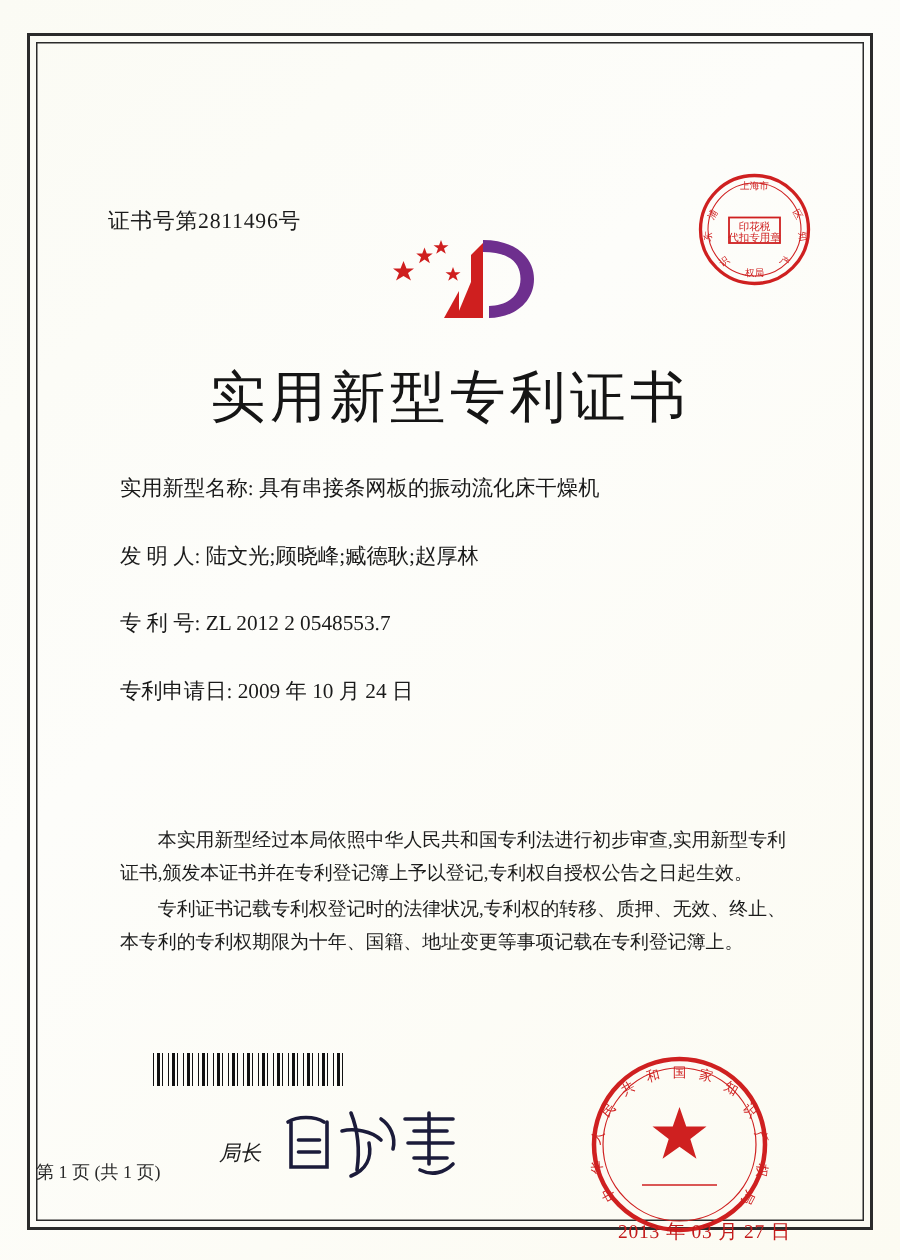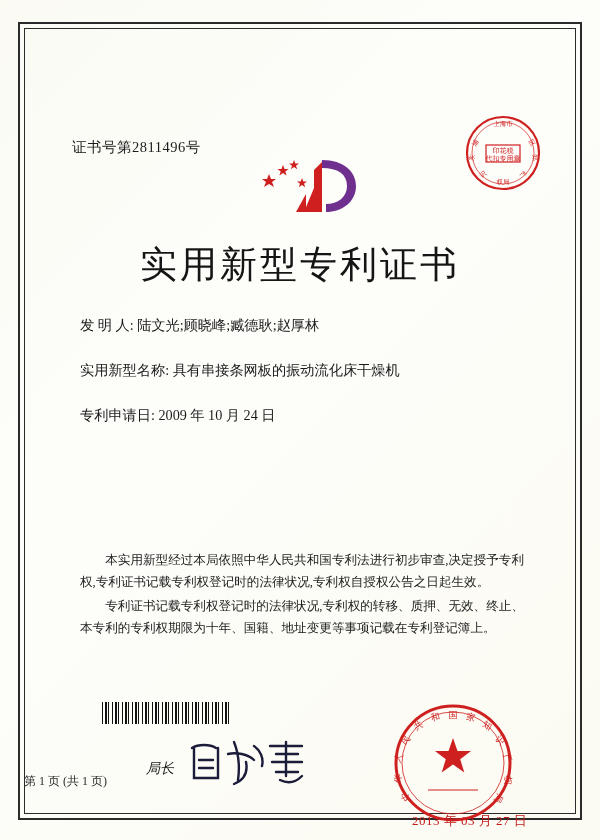--- a/index.html
+++ b/index.html
@@ -231,35 +231,39 @@
           <text x="58" y="62" text-anchor="middle" transform="rotate(35 58 62)">产</text>
           <text x="39" y="70" text-anchor="middle">权局</text>
         </g>
       </svg>
     </div>
 
     <div class="main-title">实用新型专利证书</div>
 
     <div class="fields">
       <div class="field-row">
+        <span class="field-label">实用新型名称:</span>
+        <span class="field-value">具有串接条网板的振动流化床干燥机</span>
+      </div>
+      <div class="field-row">
         <span class="field-label">发 明 人:</span>
         <span class="field-value">陆文光;顾晓峰;臧德耿;赵厚林</span>
       </div>
       <div class="field-row">
-        <span class="field-label">实用新型名称:</span>
-        <span class="field-value">具有串接条网板的振动流化床干燥机</span>
+        <span class="field-label">专 利 号:</span>
+        <span class="field-value">ZL 2012 2 0548553.7</span>
       </div>
       <div class="field-row">
         <span class="field-label">专利申请日:</span>
         <span class="field-value">2009 年 10 月 24 日</span>
       </div>
     </div>
 
     <div class="body-text">
-      <p>本实用新型经过本局依照中华人民共和国专利法进行初步审查,决定授予专利权,专利证书记载专利权登记时的法律状况,专利权自授权公告之日起生效。</p>
+      <p>本实用新型经过本局依照中华人民共和国专利法进行初步审查,实用新型专利证书,颁发本证书并在专利登记簿上予以登记,专利权自授权公告之日起生效。</p>
       <p>专利证书记载专利权登记时的法律状况,专利权的转移、质押、无效、终止、本专利的专利权期限为十年、国籍、地址变更等事项记载在专利登记簿上。</p>
     </div>
 
     <div class="barcode"></div>
 
     <div class="sign-label">局长</div>
 
     <div class="signature">
       <svg width="130" height="62" viewBox="0 0 130 62">
         <g fill="none" stroke="#1b1b3a" stroke-width="2.4" stroke-linecap="round">

